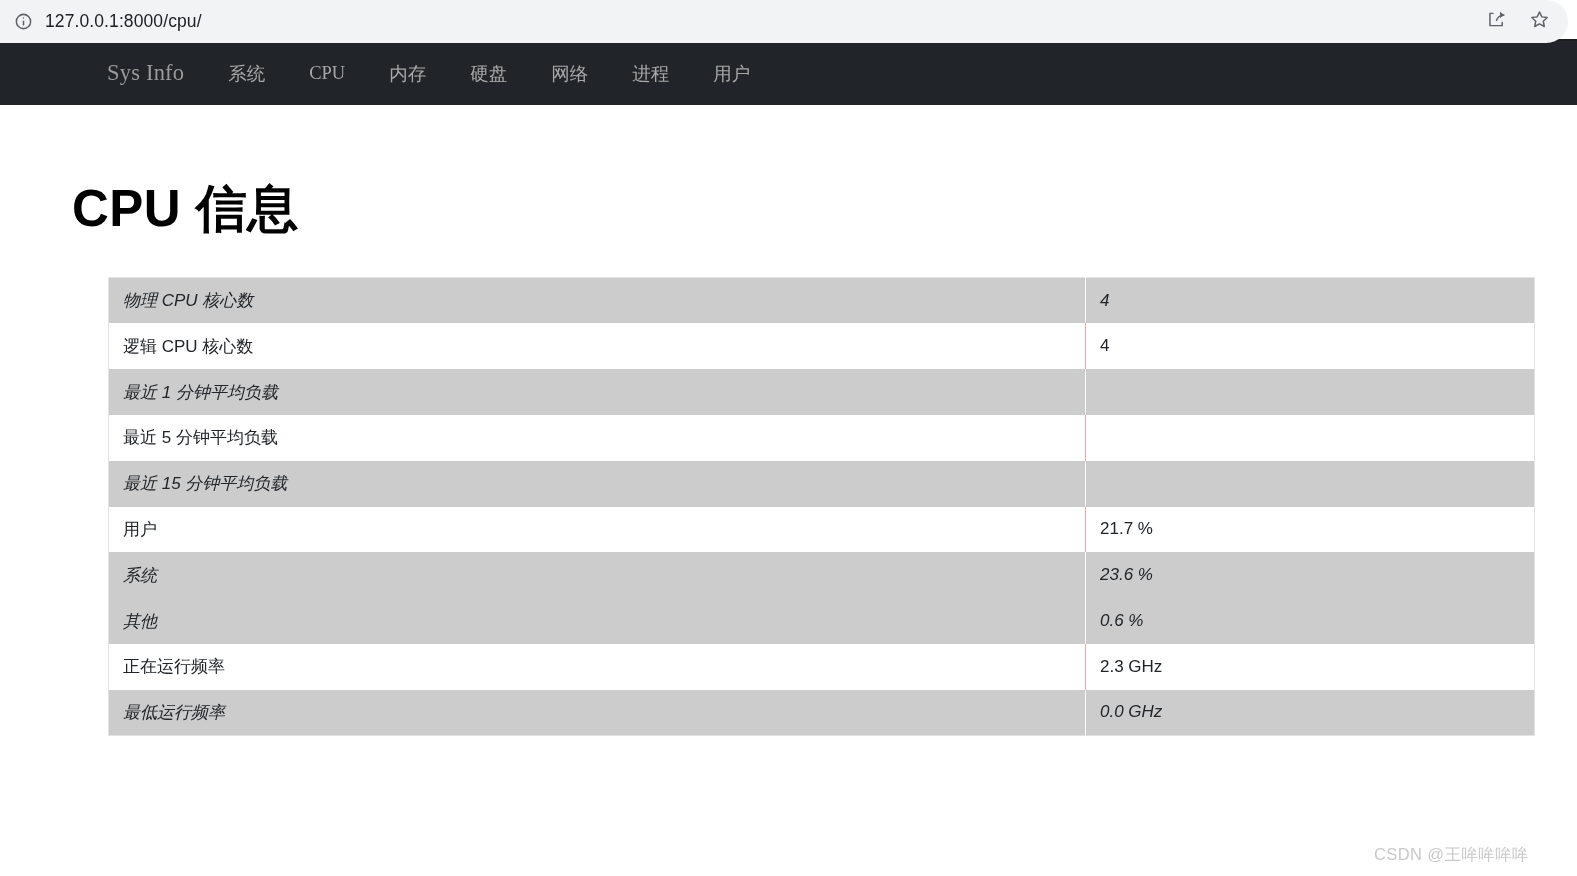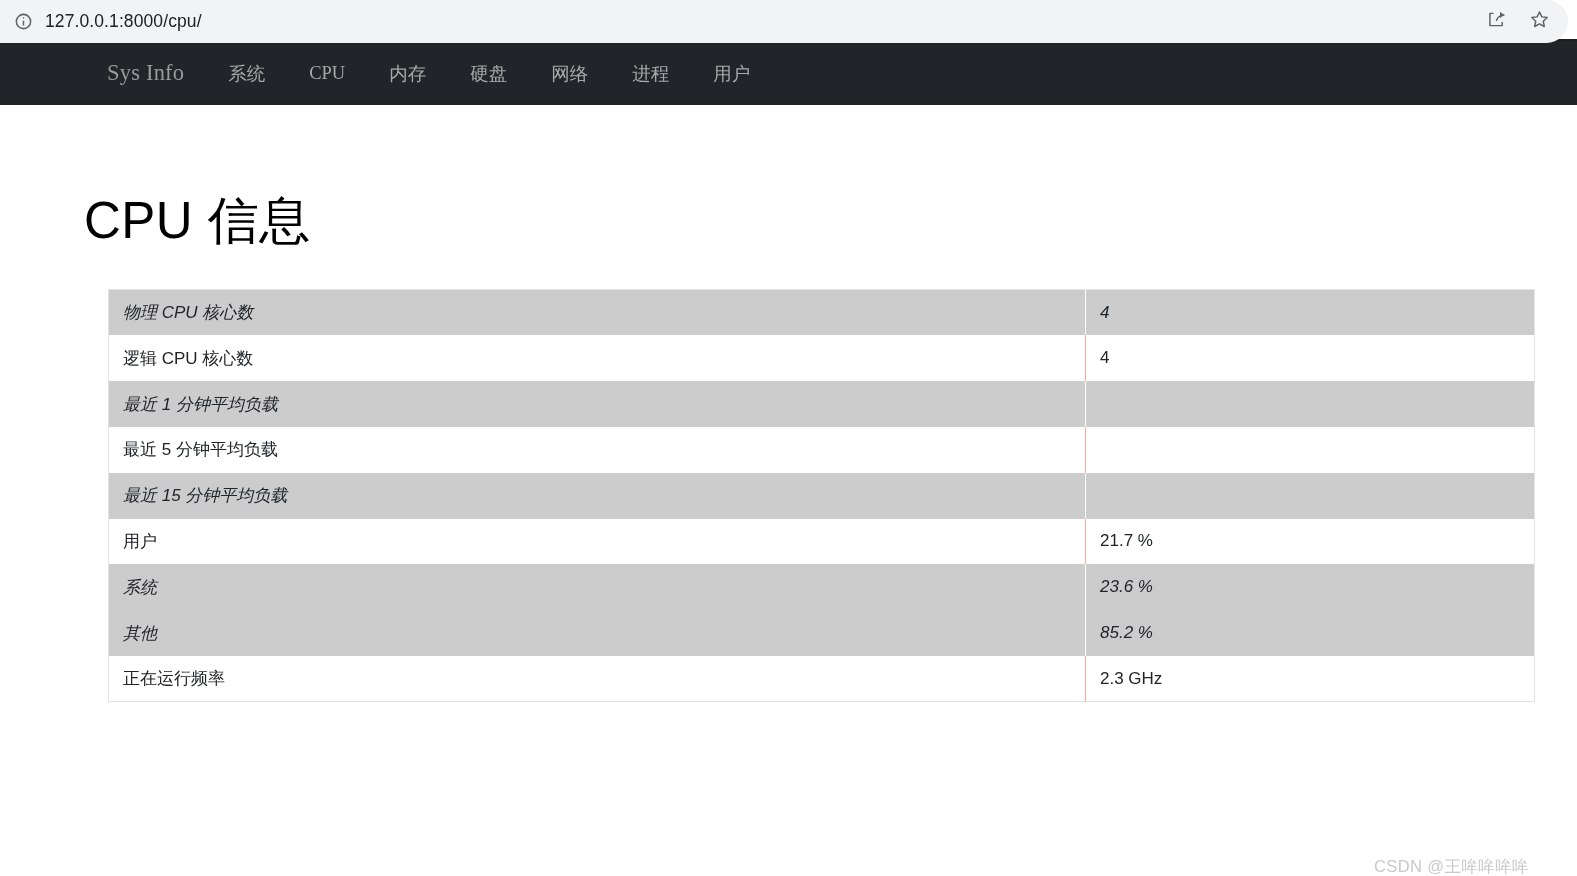--- a/index.html
+++ b/index.html
@@ -77,24 +77,24 @@
   }
   .nav-link:last-child { margin-right: 0; }
 
   
   .page {
     position: relative;
     background: #ffffff;
     height: 770px;
   }
   .page-title {
-    margin: 16px;
+    margin: 4px;
     padding: 72px 0 0 68px;
     font-size: 51px;
-    font-weight: 400;
+    font-weight: 700;
     color: #000000;
     letter-spacing: 0.5px;
     line-height: 1.1;
   }
 
   .table-wrap {
     margin: 40px 0 0 108px;
     width: 1426px;
   }
   table.info-table {
@@ -198,24 +198,28 @@
           <tr class="even">
             <td class="label">用户</td>
             <td class="value">21.7 %</td>
           </tr>
           <tr class="odd">
             <td class="label">系统</td>
             <td class="value">23.6 %</td>
           </tr>
           <tr class="odd">
             <td class="label">其他</td>
-            <td class="value">85.2 %</td>
+            <td class="value">0.6 %</td>
           </tr>
           <tr class="even">
             <td class="label">正在运行频率</td>
             <td class="value">2.3 GHz</td>
+          </tr>
+          <tr class="odd">
+            <td class="label">最低运行频率</td>
+            <td class="value">0.0 GHz</td>
           </tr>
         </tbody>
     </table>
   </div>
 
   <div class="watermark">CSDN @王哞哞哞哞</div>
 </div>
 
 </body></html>

